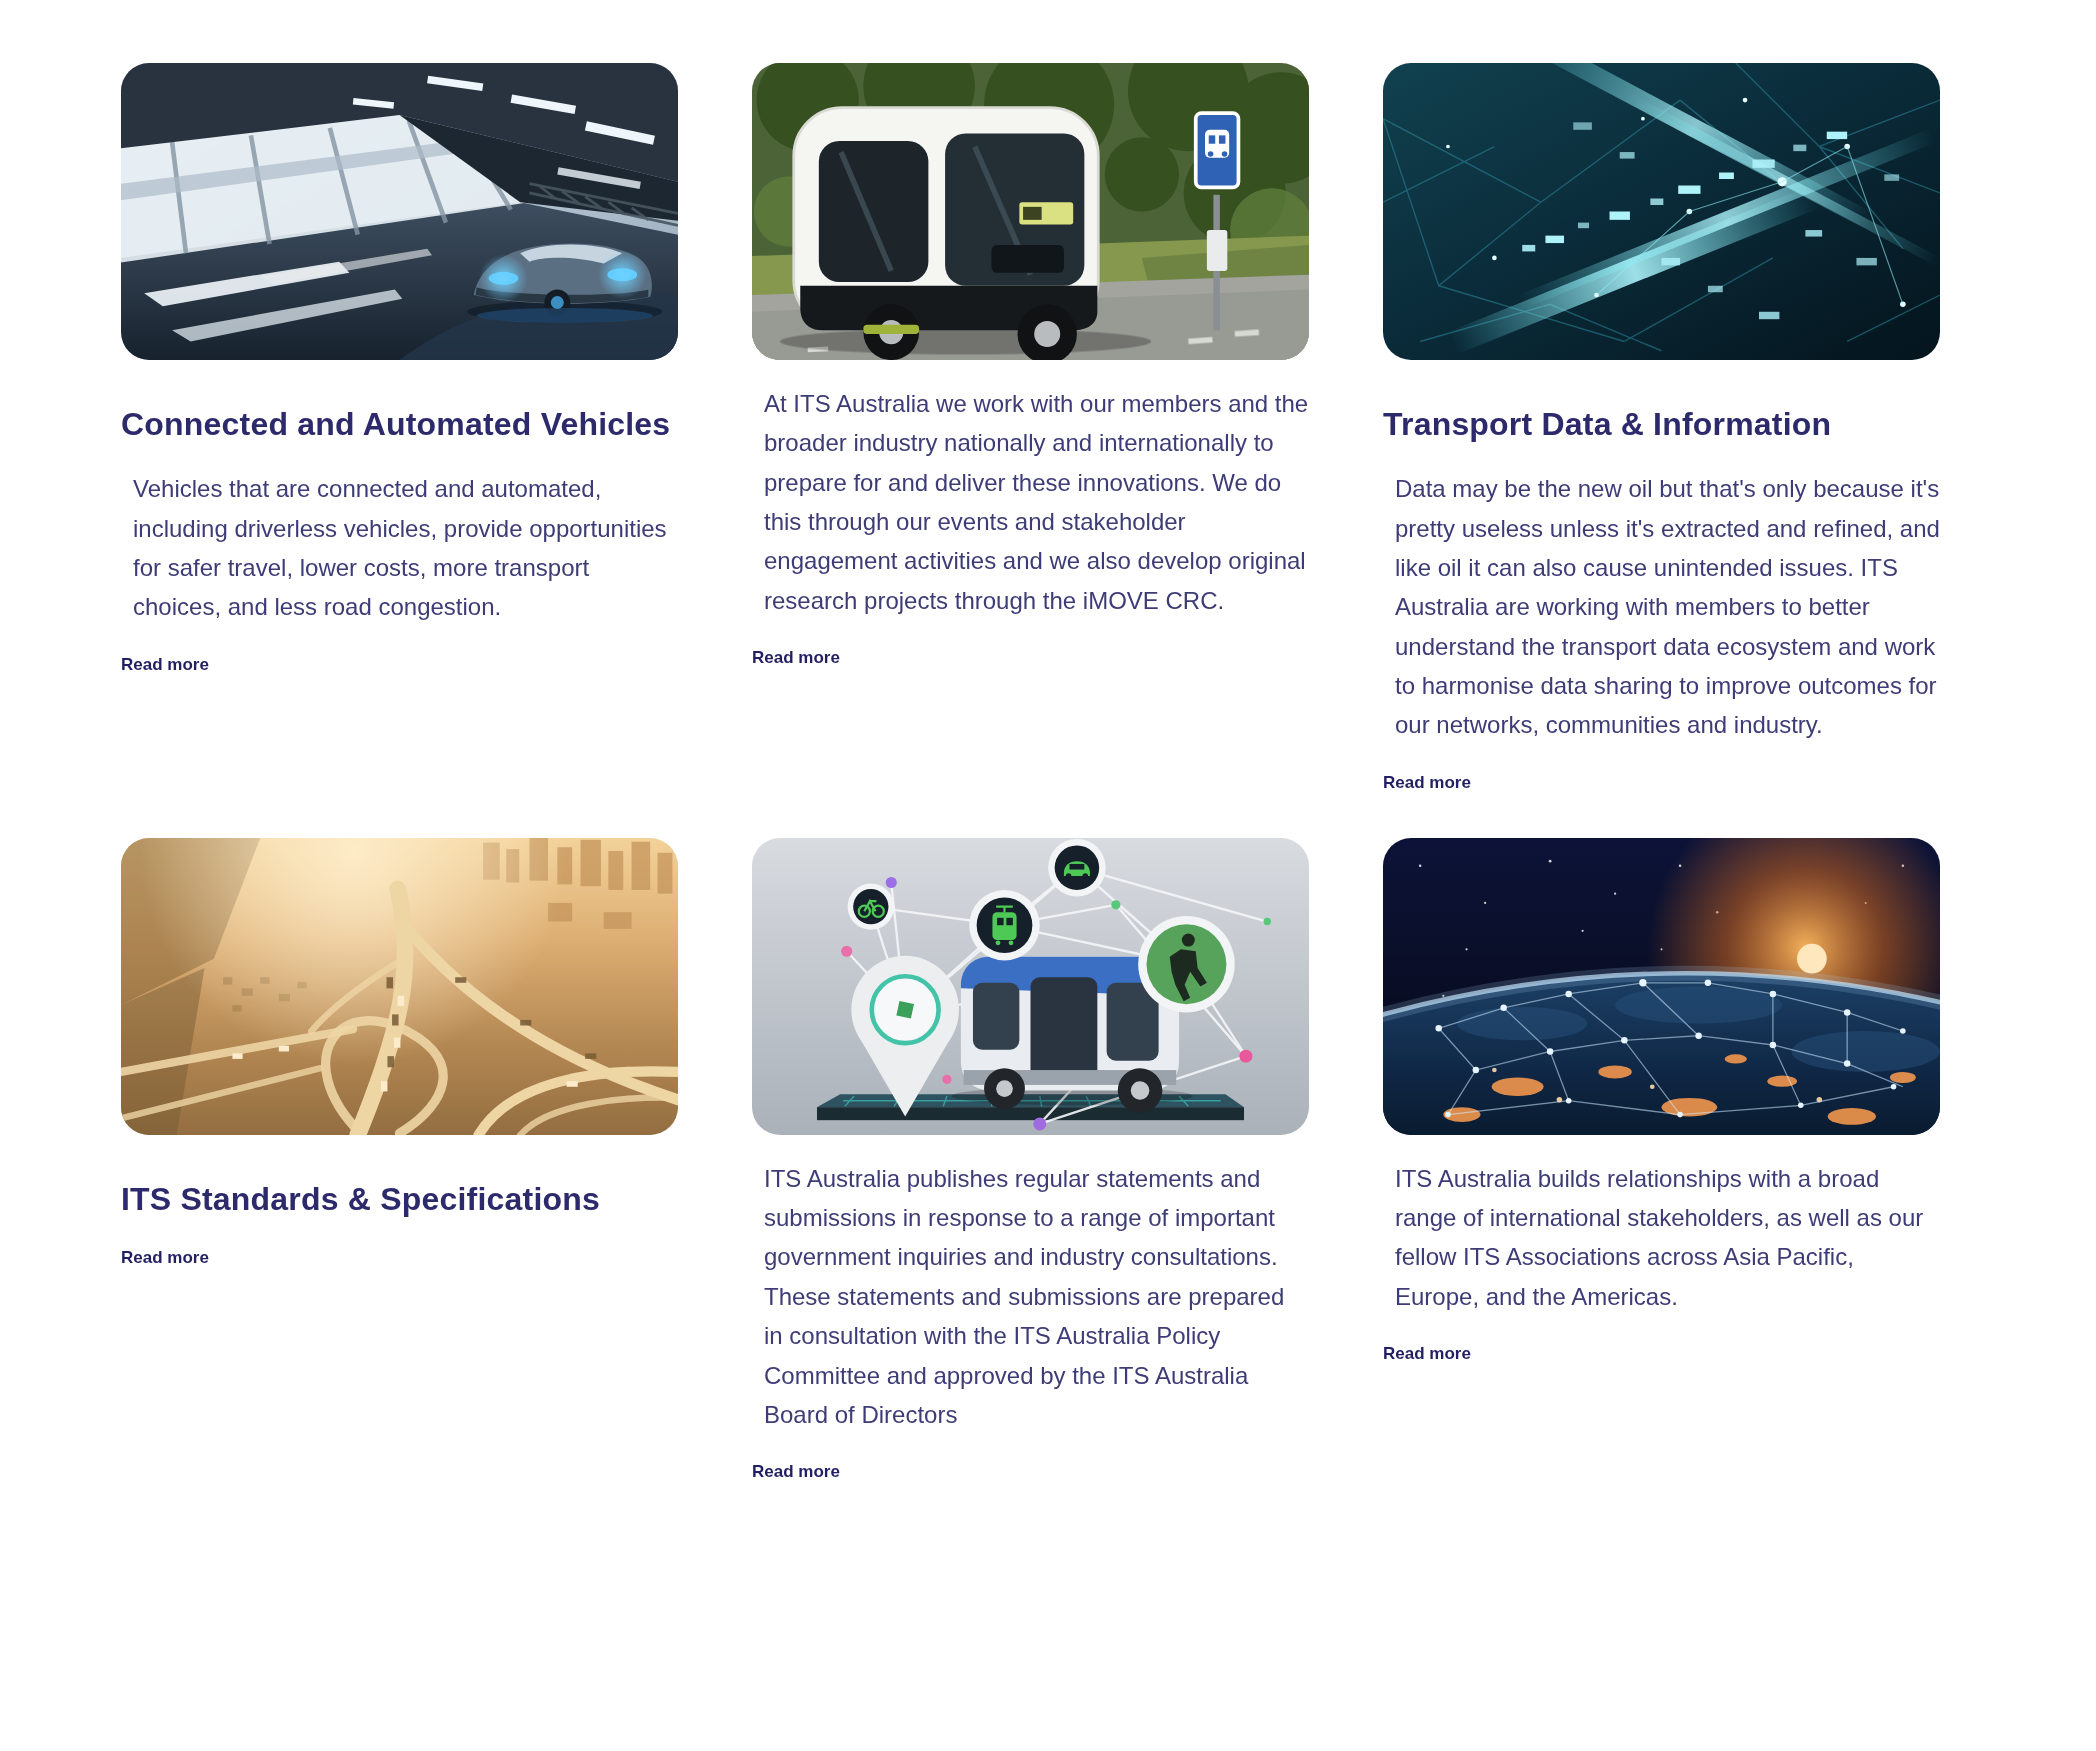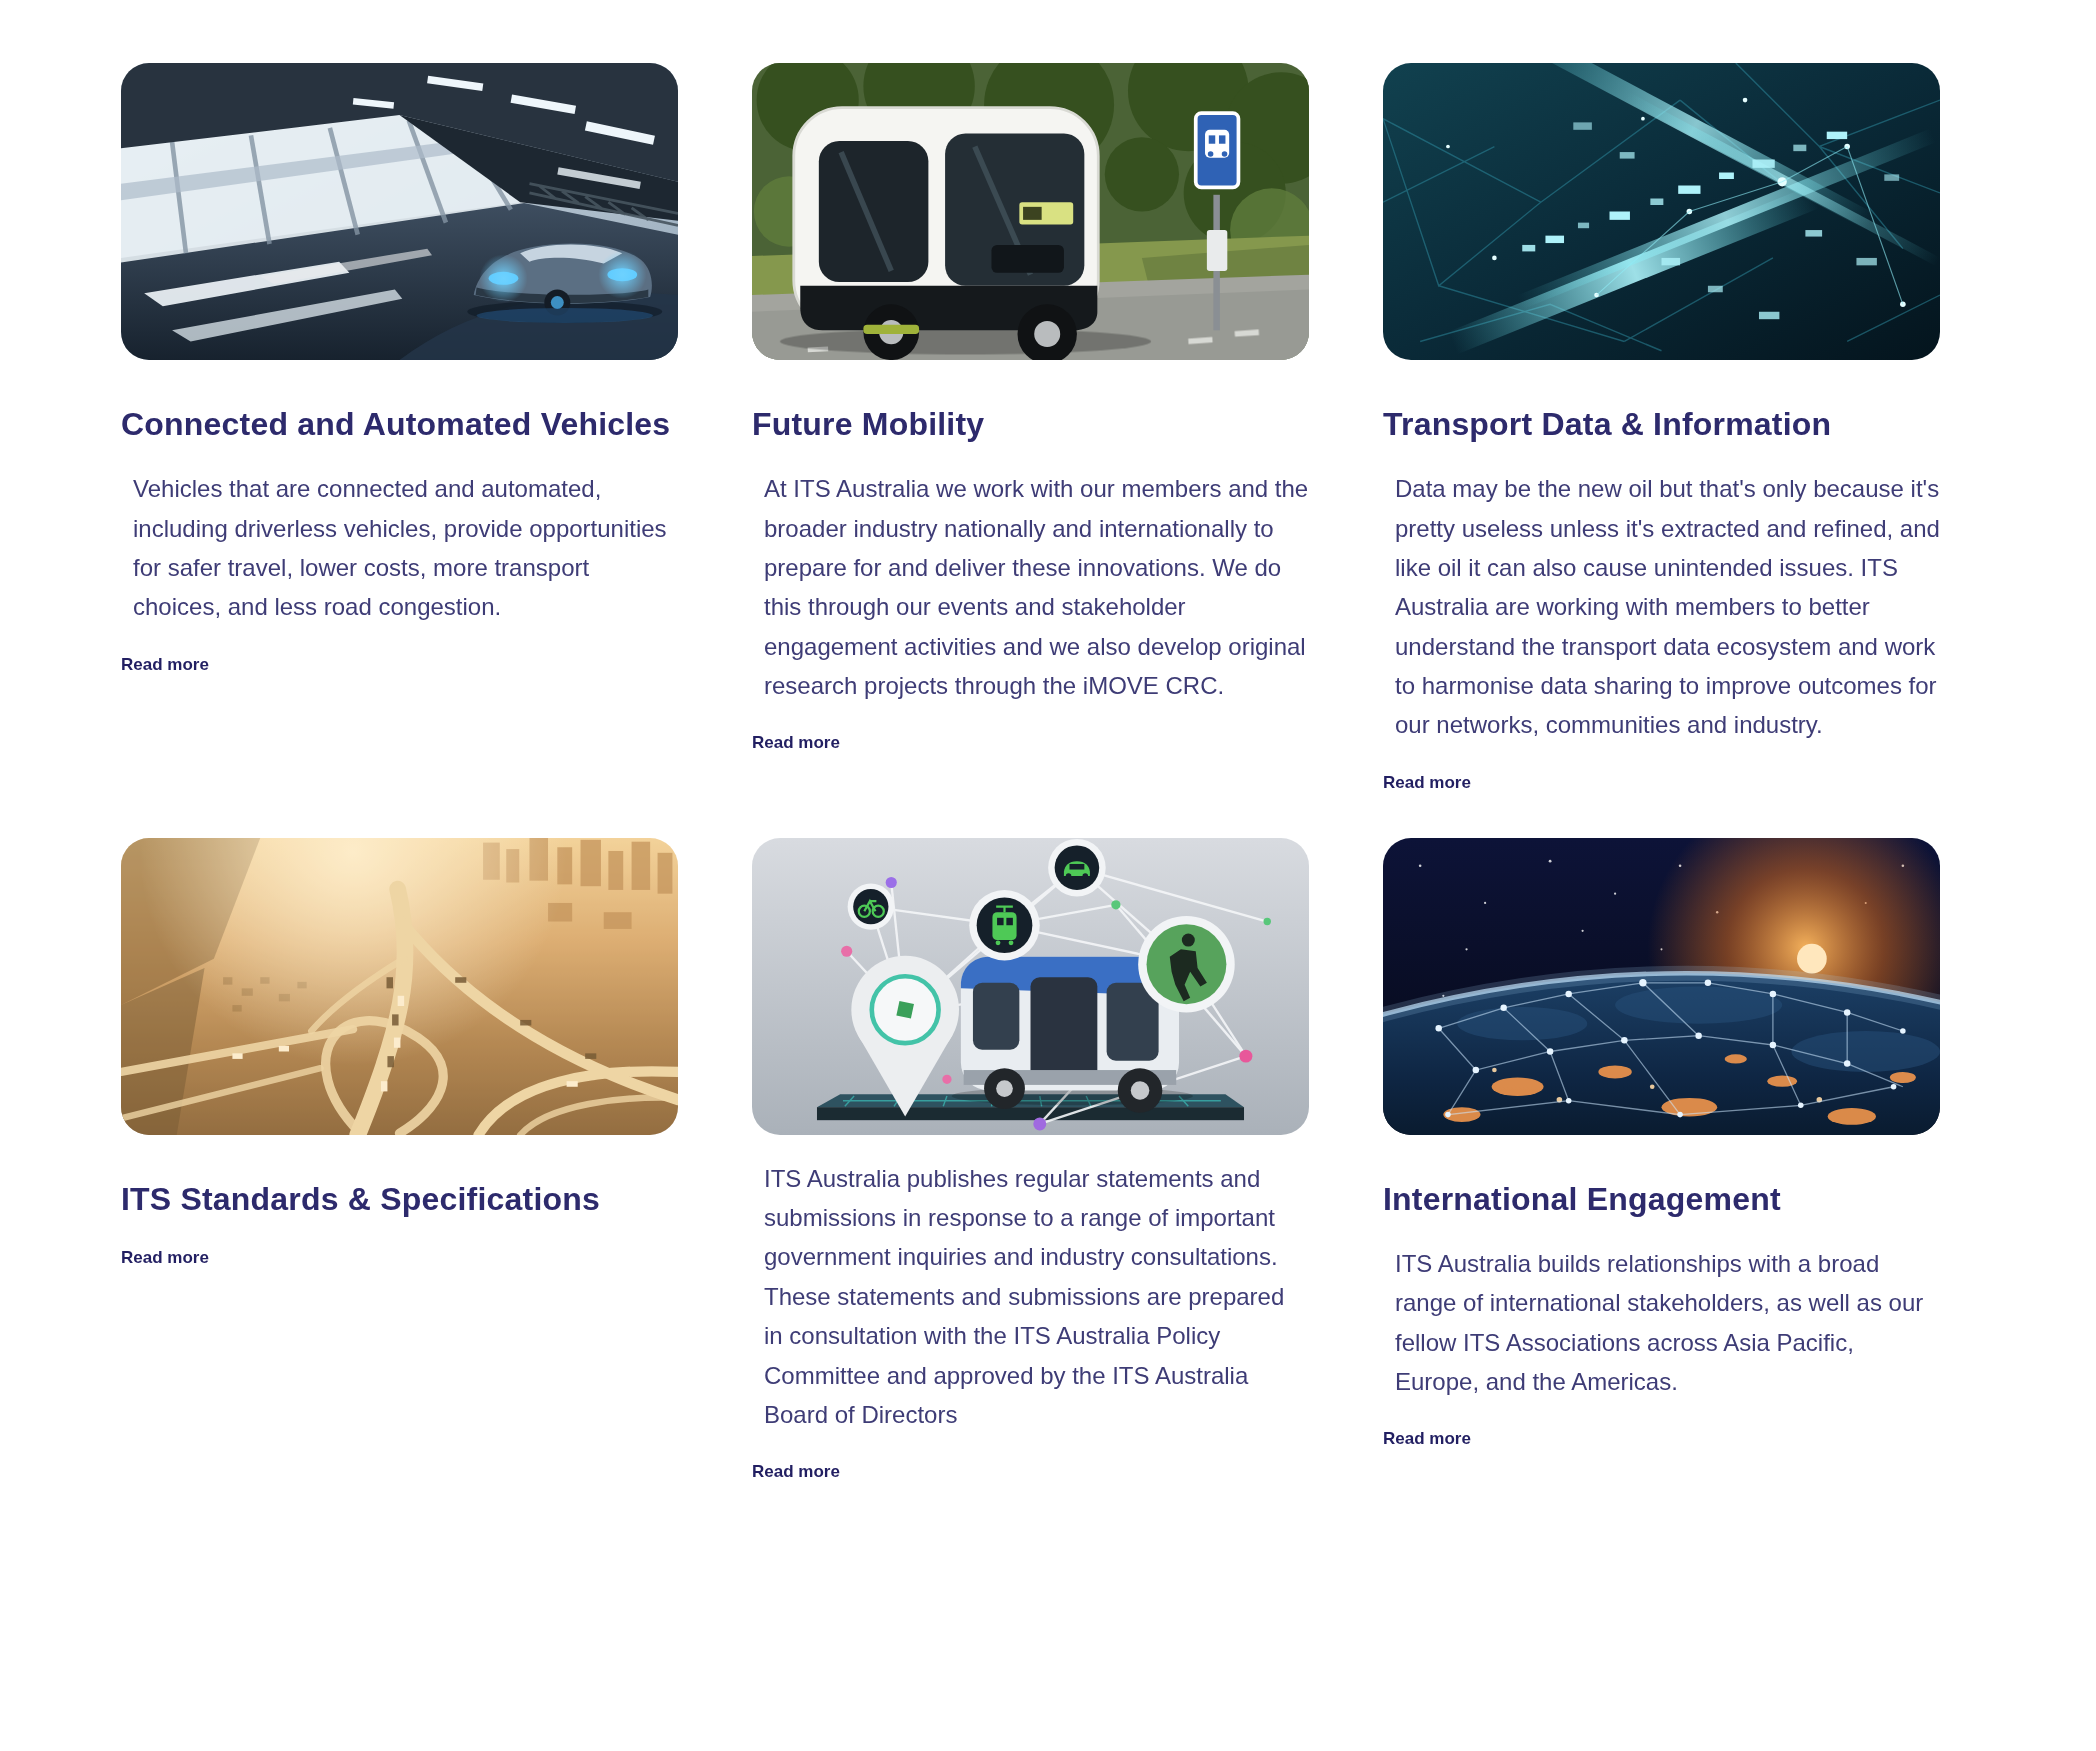--- a/index.html
+++ b/index.html
@@ -195,21 +195,20 @@
             <rect x="478" y="54" width="46" height="80" rx="6" fill="#2f62b5" stroke="#ffffff" stroke-width="4"></rect>
             <rect x="488" y="72" width="26" height="30" rx="5" fill="#ffffff"></rect>
             <rect x="492" y="78" width="7" height="9" fill="#2f62b5"></rect>
               <rect x="503" y="78" width="7" height="9" fill="#2f62b5"></rect>
             <circle cx="494" cy="98" r="3" fill="#2f62b5"></circle>
               <circle cx="509" cy="98" r="3" fill="#2f62b5"></circle>
             <rect x="490" y="180" width="22" height="44" rx="3" fill="#e9ebec"></rect>
           </g>
         </svg>
       </a>
-      <h3 class="card-title">Future Mobility</h3>
       <p class="card-desc">At ITS Australia we work with our members and the broader industry nationally and internationally to prepare for and deliver these innovations. We do this through our events and stakeholder engagement activities and we also develop original research projects through the iMOVE CRC.</p>
       <a class="read-more">Read more</a>
     </article>
 
     <article class="card">
       <a class="card-image-link">
         <svg viewBox="0 0 600 320" preserveAspectRatio="xMidYMid slice" aria-hidden="true">
           <defs>
             <linearGradient id="s3bg" x1="0" y1="0" x2="1" y2="1">
               <stop offset="0" stop-color="#11414f"></stop>
@@ -541,20 +540,19 @@
             <circle cx="420" cy="223" r="3.5"></circle>
               <circle cx="500" cy="243" r="3.5"></circle>
               <circle cx="70" cy="298" r="3"></circle>
             <circle cx="200" cy="283" r="3"></circle>
               <circle cx="320" cy="298" r="3"></circle>
               <circle cx="450" cy="288" r="3"></circle>
               <circle cx="550" cy="268" r="3"></circle>
           </g>
         </svg>
       </a>
-      <h3 class="card-title">International Engagement</h3>
       <p class="card-desc">ITS Australia builds relationships with a broad range of international stakeholders, as well as our fellow ITS Associations across Asia Pacific, Europe, and the Americas.</p>
       <a class="read-more">Read more</a>
     </article>
 
   </div>
 </section>
 
 
 </body></html>

